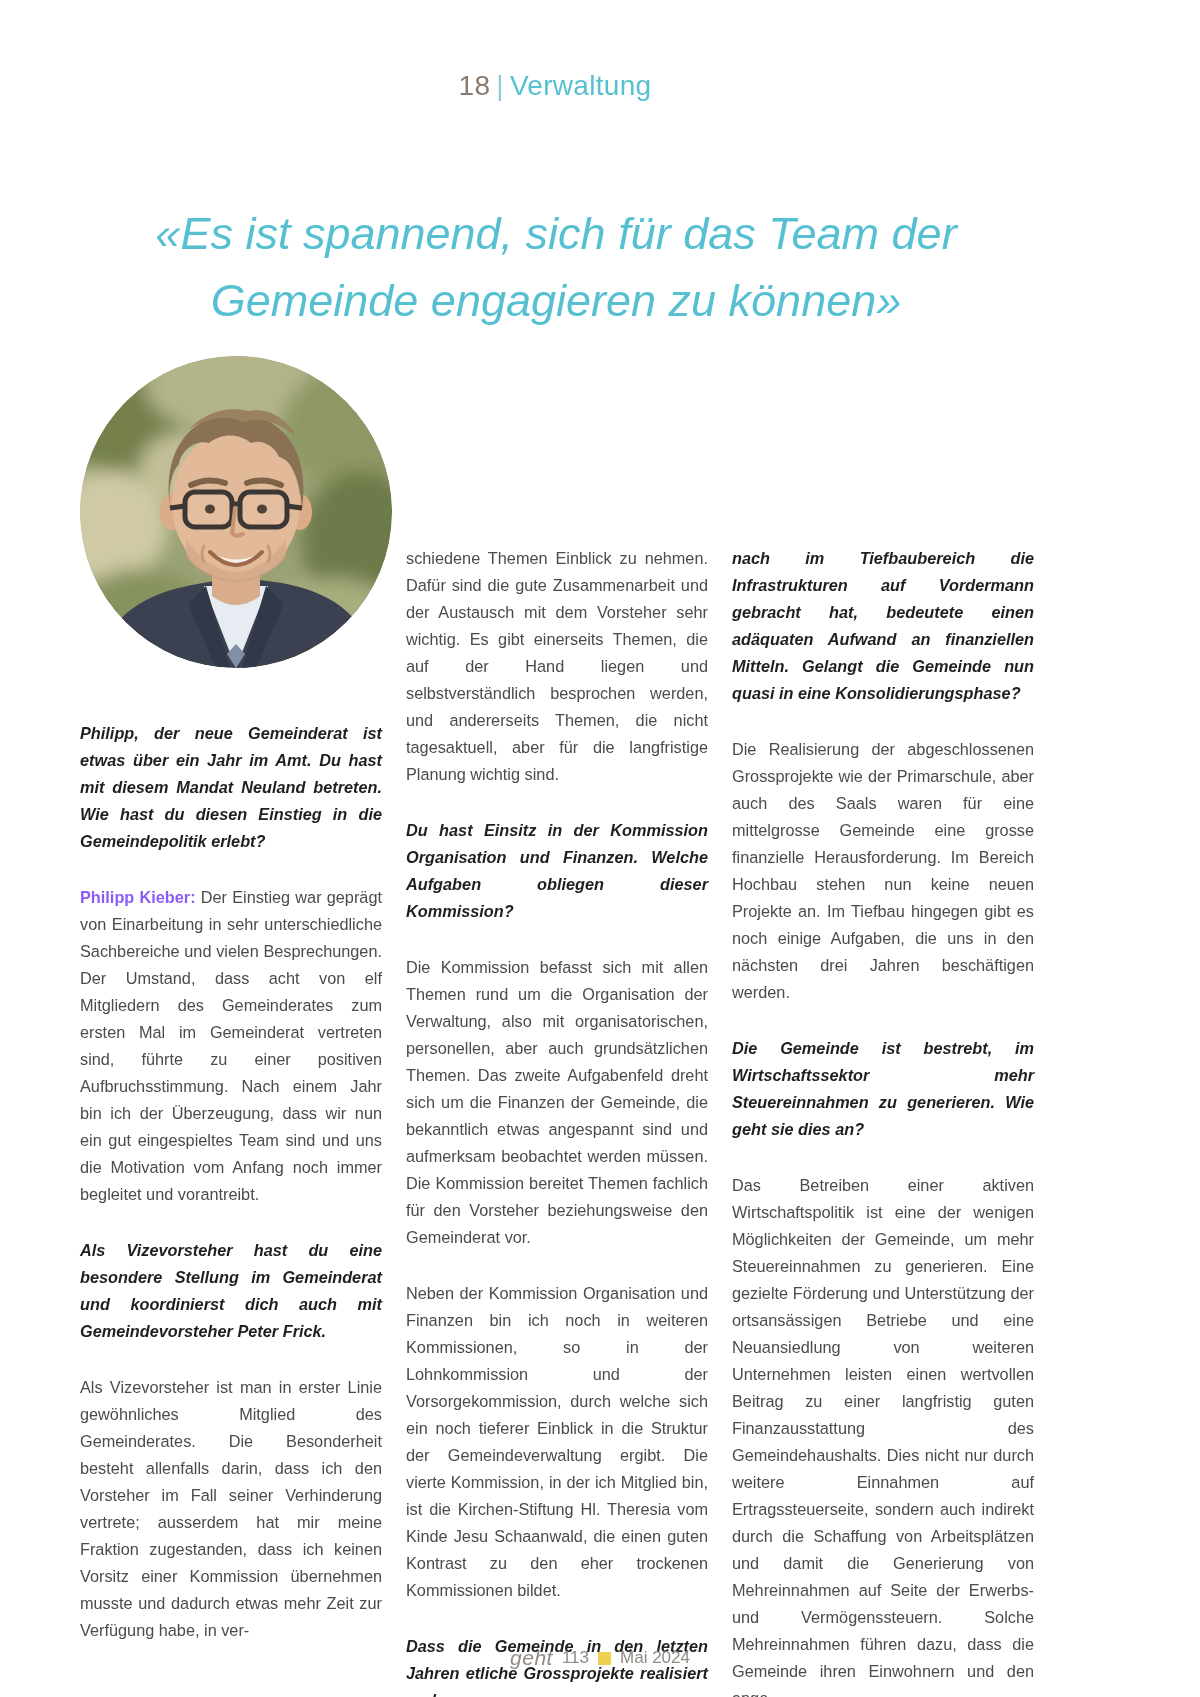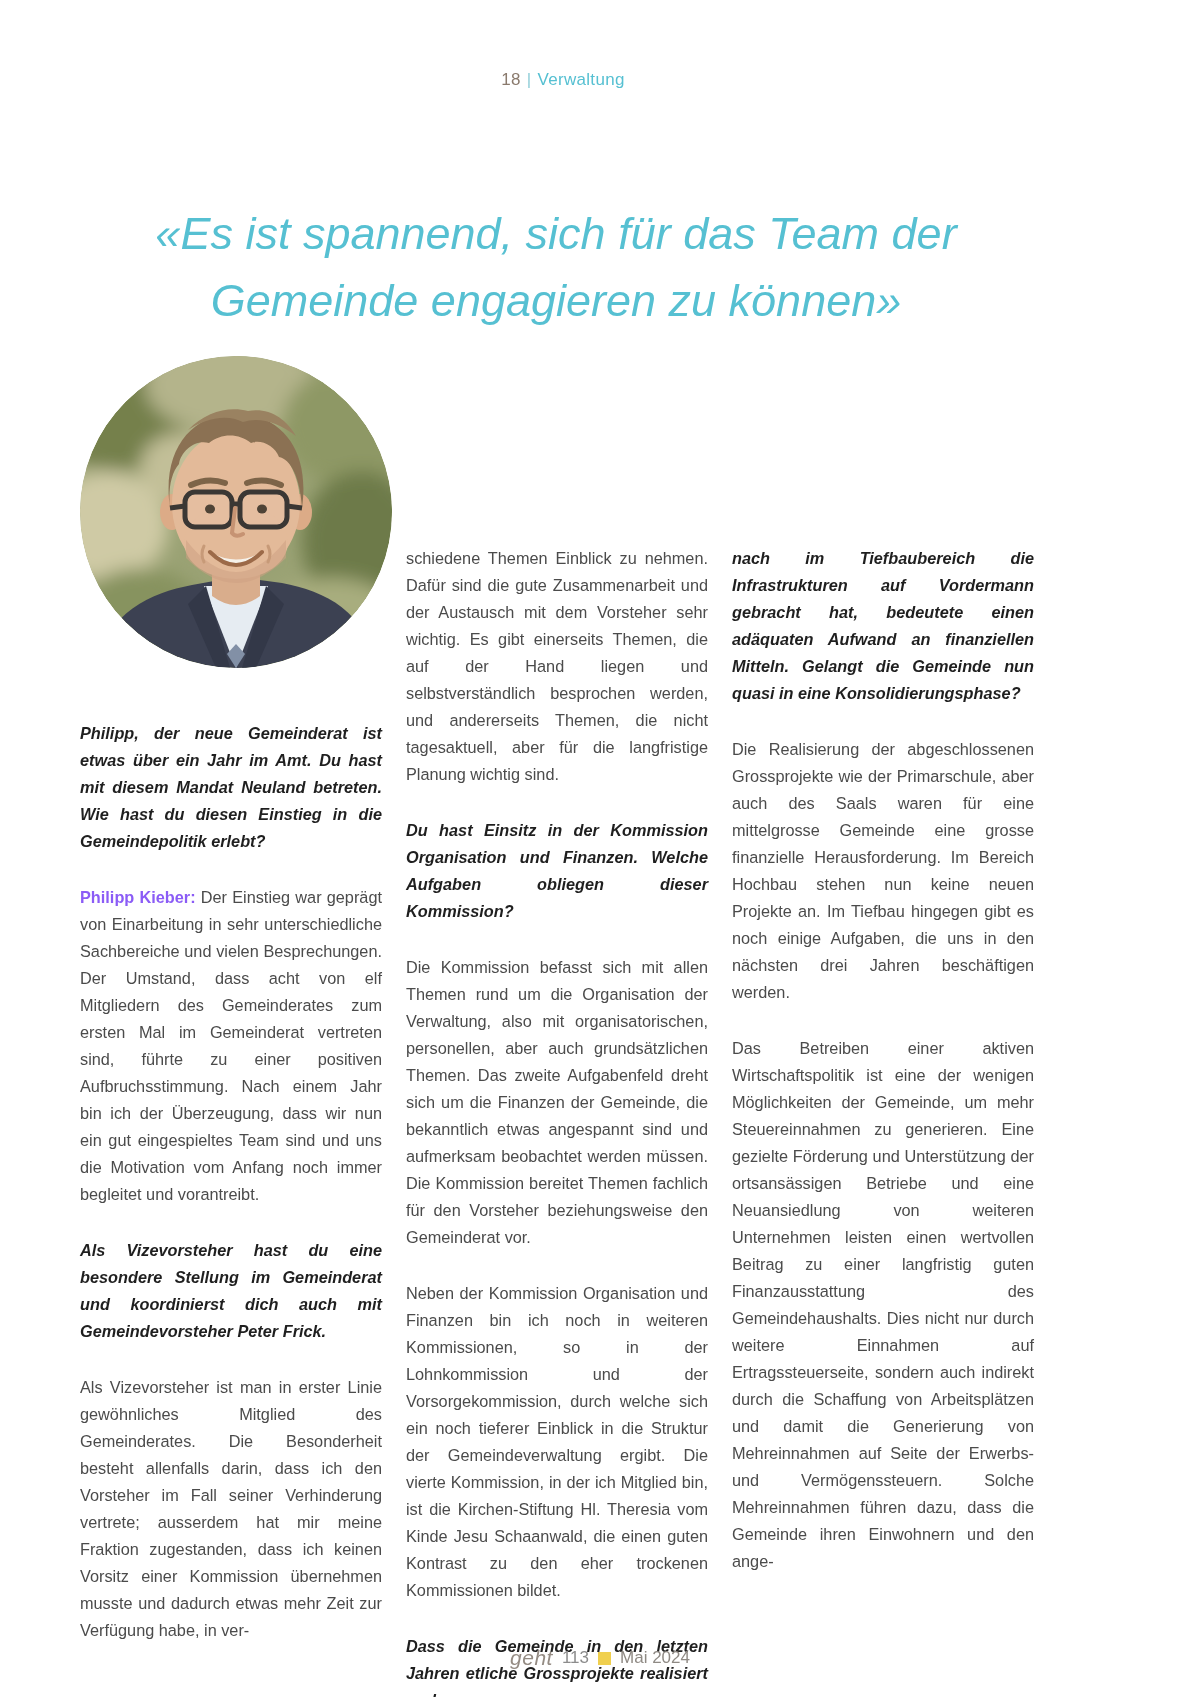--- a/index.html
+++ b/index.html
@@ -7,21 +7,21 @@
     position:relative;
     width:1200px;height:1697px;
     margin:0 auto;
     background:#ffffff;
     font-family:"Liberation Sans", sans-serif;
     overflow:hidden;
   }
   
   .page-header{
     position:absolute;top:70px;left:0;width:1110px;
-    text-align:center;font-size:17px;letter-spacing:.3px;padding-left:8px;
+    text-align:center;font-size:28px;letter-spacing:.3px;
   }
   .page-number{color:#8a7a6d;}
   .header-sep{color:#8fcdd8;padding:0 6px;font-weight:300;}
   .section-label{color:#56c0d2;}
   
   .headline{
     position:absolute;top:170px;left:103px;width:906px;
     text-align:center;
     font-style:italic;
     font-size:45px;line-height:67px;
@@ -158,20 +158,21 @@
     <p>schiedene Themen Einblick zu nehmen. Dafür sind die gute Zusammenarbeit und der Austausch mit dem Vorsteher sehr wichtig. Es gibt einerseits Themen, die auf der Hand liegen und selbstverständlich besprochen werden, und andererseits Themen, die nicht tagesaktuell, aber für die langfristige Planung wichtig sind.</p>
     <p class="q">Du hast Einsitz in der Kommission Organisation und Finanzen. Welche Aufgaben obliegen dieser Kommission?</p>
     <p>Die Kommission befasst sich mit allen Themen rund um die Organisation der Verwaltung, also mit organisatorischen, personellen, aber auch grundsätzlichen Themen. Das zweite Aufgabenfeld dreht sich um die Finanzen der Gemeinde, die bekanntlich etwas angespannt sind und aufmerksam beobachtet werden müssen. Die Kommission bereitet Themen fachlich für den Vorsteher beziehungsweise den Gemeinderat vor.</p>
     <p>Neben der Kommission Organisation und Finanzen bin ich noch in weiteren Kommissionen, so in der Lohnkommission und der Vorsorgekommission, durch welche sich ein noch tieferer Einblick in die Struktur der Gemeindeverwaltung ergibt. Die vierte Kommission, in der ich Mitglied bin, ist die Kirchen-Stiftung Hl. Theresia vom Kinde Jesu Schaanwald, die einen guten Kontrast zu den eher trockenen Kommissionen bildet.</p>
     <p class="q">Dass die Gemeinde in den letzten Jahren etliche Grossprojekte realisiert und</p>
   </div>
 
   <div class="col col3">
     <p class="q">nach im Tiefbaubereich die Infrastrukturen auf Vordermann gebracht hat, bedeutete einen adäquaten Aufwand an finanziellen Mitteln. Gelangt die Gemeinde nun quasi in eine Konsolidierungsphase?</p>
     <p>Die Realisierung der abgeschlossenen Grossprojekte wie der Primarschule, aber auch des Saals waren für eine mittelgrosse Gemeinde eine grosse finanzielle Herausforderung. Im Bereich Hochbau stehen nun keine neuen Projekte an. Im Tiefbau hingegen gibt es noch einige Aufgaben, die uns in den nächsten drei Jahren beschäftigen werden.</p>
+    <p class="q">Die Gemeinde ist bestrebt, im Wirtschaftssektor mehr Steuereinnahmen zu generieren. Wie geht sie dies an?</p>
     <p>Das Betreiben einer aktiven Wirtschaftspolitik ist eine der wenigen Möglichkeiten der Gemeinde, um mehr Steuereinnahmen zu generieren. Eine gezielte Förderung und Unterstützung der ortsansässigen Betriebe und eine Neuansiedlung von weiteren Unternehmen leisten einen wertvollen Beitrag zu einer langfristig guten Finanzausstattung des Gemeindehaushalts. Dies nicht nur durch weitere Einnahmen auf Ertragssteuerseite, sondern auch indirekt durch die Schaffung von Arbeitsplätzen und damit die Generierung von Mehreinnahmen auf Seite der Erwerbs- und Vermögenssteuern. Solche Mehreinnahmen führen dazu, dass die Gemeinde ihren Einwohnern und den ange-</p>
   </div>
 
   <div class="page-footer">
     <span class="footer-mag">geht</span>
     <span class="footer-issue">113</span>
     <span class="footer-square"></span>
     <span class="footer-date">Mai 2024</span>
   </div>
 

